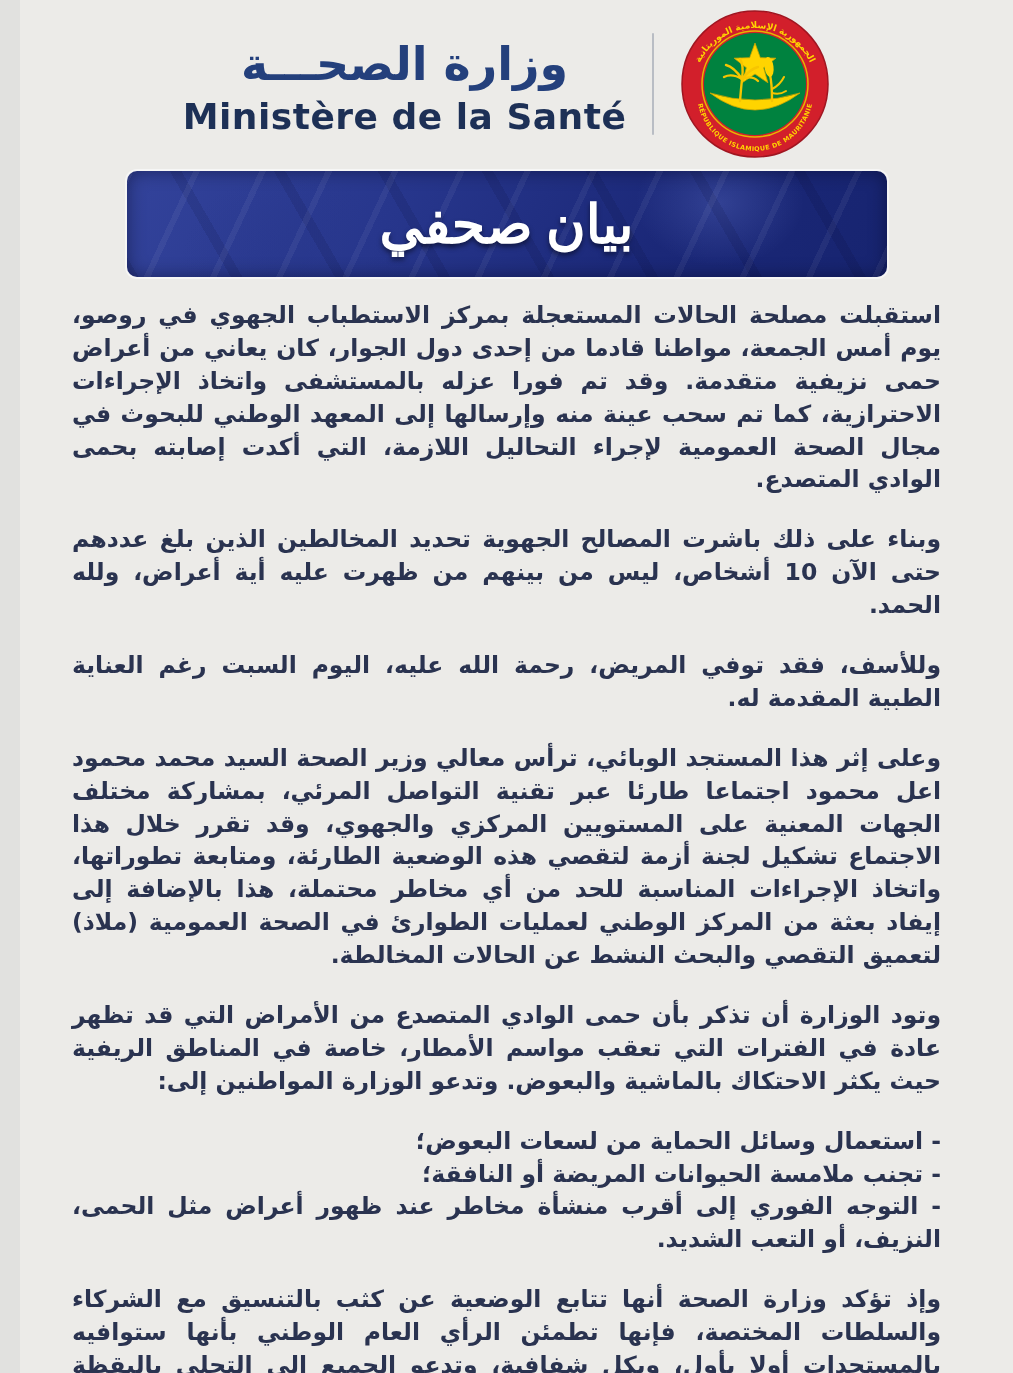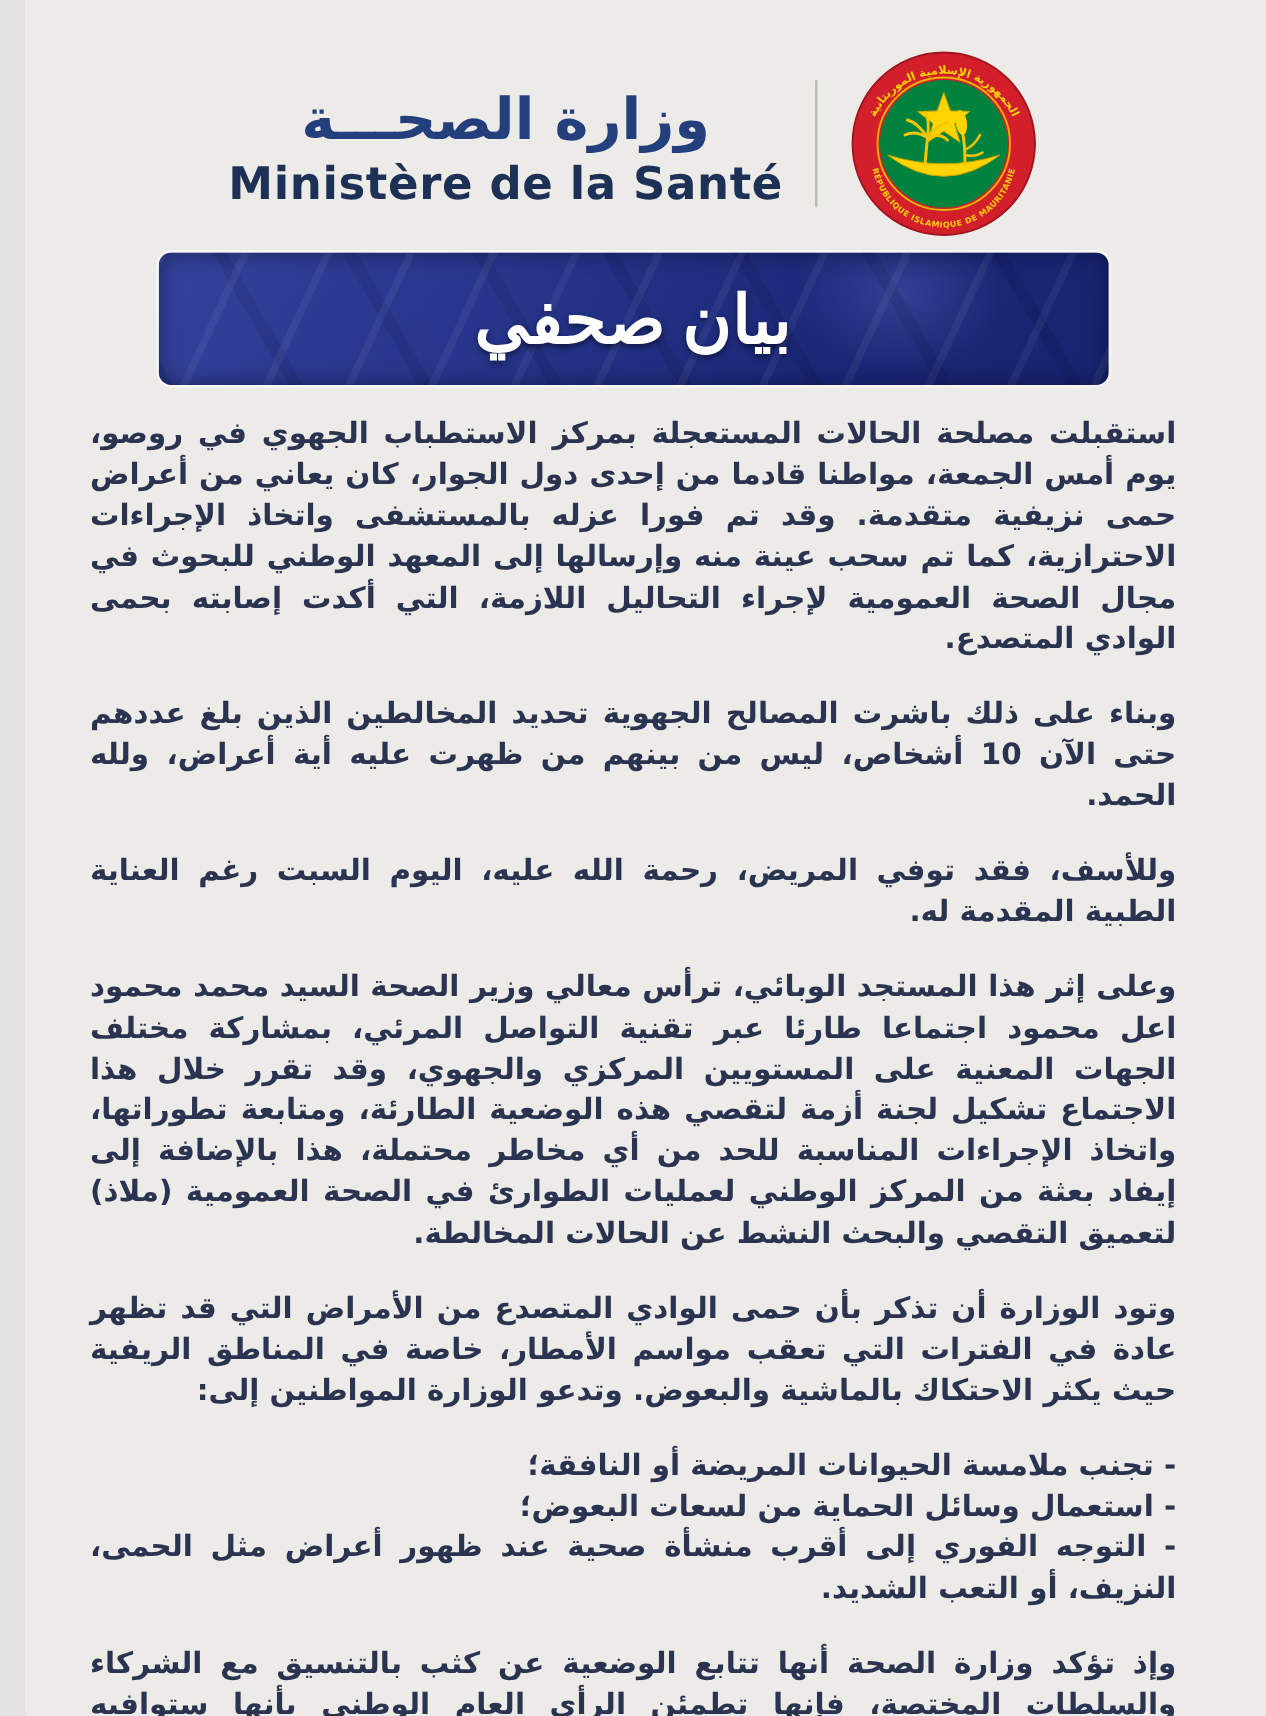--- a/index.html
+++ b/index.html
@@ -18,21 +18,21 @@
   .edge-strip{
     position:absolute;left:0;top:0;width:20px;height:100%;
     background:#e1e1df;
   }
   
   .header{
     display:flex;
     align-items:center;
     justify-content:center;
     gap:26px;
-    padding-top:40px;
+    padding-top:9px;
     height:150px;
   }
   .header-titles{
     text-align:center;
     transform:translateY(4px);
   }
   .ministry-ar{
     font-size:46px;
     font-weight:bold;
     color:#24407c;
@@ -147,21 +147,21 @@
     <span class="banner-title">بيان صحفي</span>
   </div>
 
   <div class="body-text">
     <p>استقبلت مصلحة الحالات المستعجلة بمركز الاستطباب الجهوي في روصو، يوم أمس الجمعة، مواطنا قادما من إحدى دول الجوار، كان يعاني من أعراض حمى نزيفية متقدمة. وقد تم فورا عزله بالمستشفى واتخاذ الإجراءات الاحترازية، كما تم سحب عينة منه وإرسالها إلى المعهد الوطني للبحوث في مجال الصحة العمومية لإجراء التحاليل اللازمة، التي أكدت إصابته بحمى الوادي المتصدع.</p>
     <p>وبناء على ذلك باشرت المصالح الجهوية تحديد المخالطين الذين بلغ عددهم حتى الآن 10 أشخاص، ليس من بينهم من ظهرت عليه أية أعراض، ولله الحمد.</p>
     <p>وللأسف، فقد توفي المريض، رحمة الله عليه، اليوم السبت رغم العناية الطبية المقدمة له.</p>
     <p>وعلى إثر هذا المستجد الوبائي، ترأس معالي وزير الصحة السيد محمد محمود اعل محمود اجتماعا طارئا عبر تقنية التواصل المرئي، بمشاركة مختلف الجهات المعنية على المستويين المركزي والجهوي، وقد تقرر خلال هذا الاجتماع تشكيل لجنة أزمة لتقصي هذه الوضعية الطارئة، ومتابعة تطوراتها، واتخاذ الإجراءات المناسبة للحد من أي مخاطر محتملة، هذا بالإضافة إلى إيفاد بعثة من المركز الوطني لعمليات الطوارئ في الصحة العمومية (ملاذ) لتعميق التقصي والبحث النشط عن الحالات المخالطة.</p>
     <p>وتود الوزارة أن تذكر بأن حمى الوادي المتصدع من الأمراض التي قد تظهر عادة في الفترات التي تعقب مواسم الأمطار، خاصة في المناطق الريفية حيث يكثر الاحتكاك بالماشية والبعوض. وتدعو الوزارة المواطنين إلى:</p>
     <div class="list">
+      <p>- استعمال وسائل الحماية من لسعات البعوض؛</p>
       <p>- تجنب ملامسة الحيوانات المريضة أو النافقة؛</p>
-      <p>- استعمال وسائل الحماية من لسعات البعوض؛</p>
-      <p>- التوجه الفوري إلى أقرب منشأة صحية عند ظهور أعراض مثل الحمى، النزيف، أو التعب الشديد.</p>
+      <p>- التوجه الفوري إلى أقرب منشأة مخاطر عند ظهور أعراض مثل الحمى، النزيف، أو التعب الشديد.</p>
     </div>
     <p>وإذ تؤكد وزارة الصحة أنها تتابع الوضعية عن كثب بالتنسيق مع الشركاء والسلطات المختصة، فإنها تطمئن الرأي العام الوطني بأنها ستوافيه بالمستجدات أولا بأول، وبكل شفافية، وتدعو الجميع إلى التحلي باليقظة والالتزام بالتوجيهات الصحية الصادرة عنها.</p>
 
   </div>
 
 </div>
 
 </body></html>

